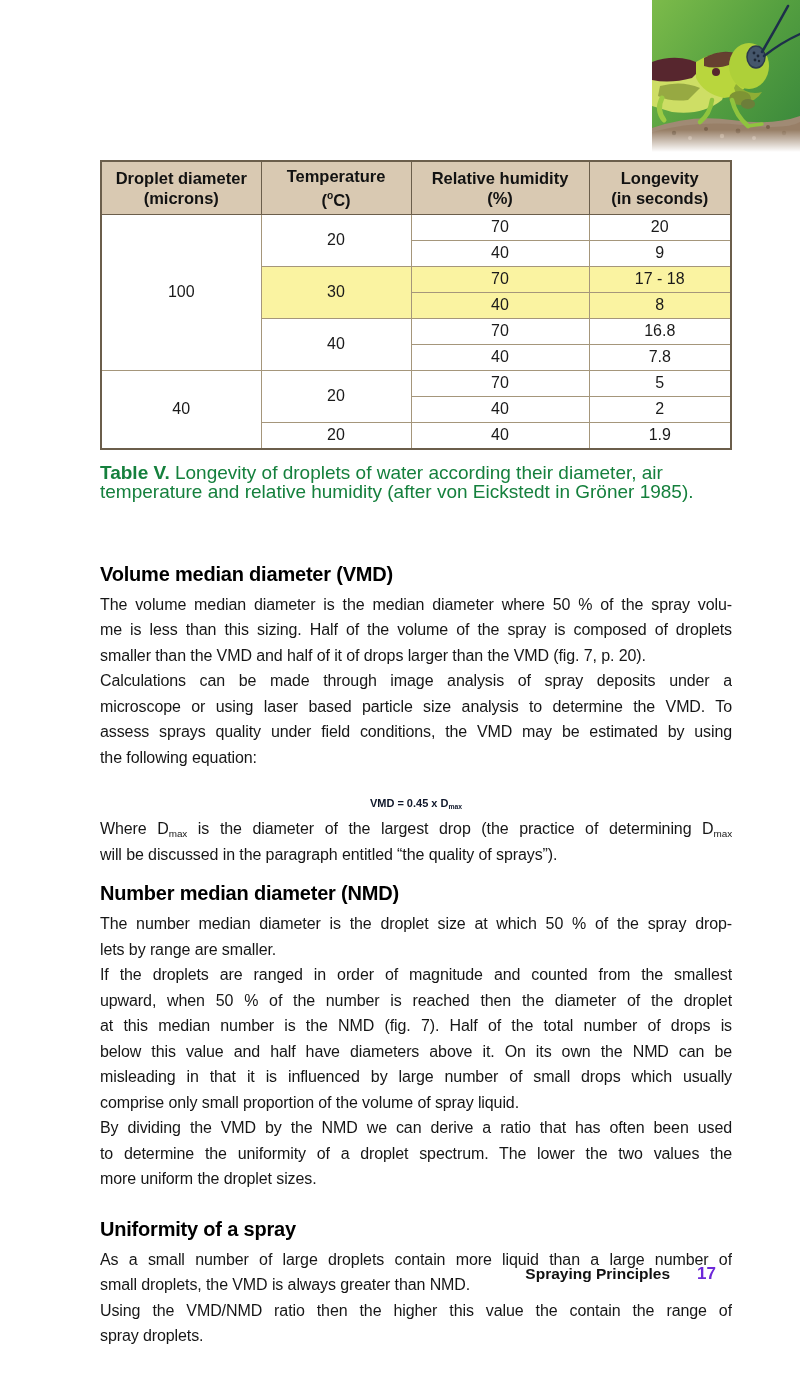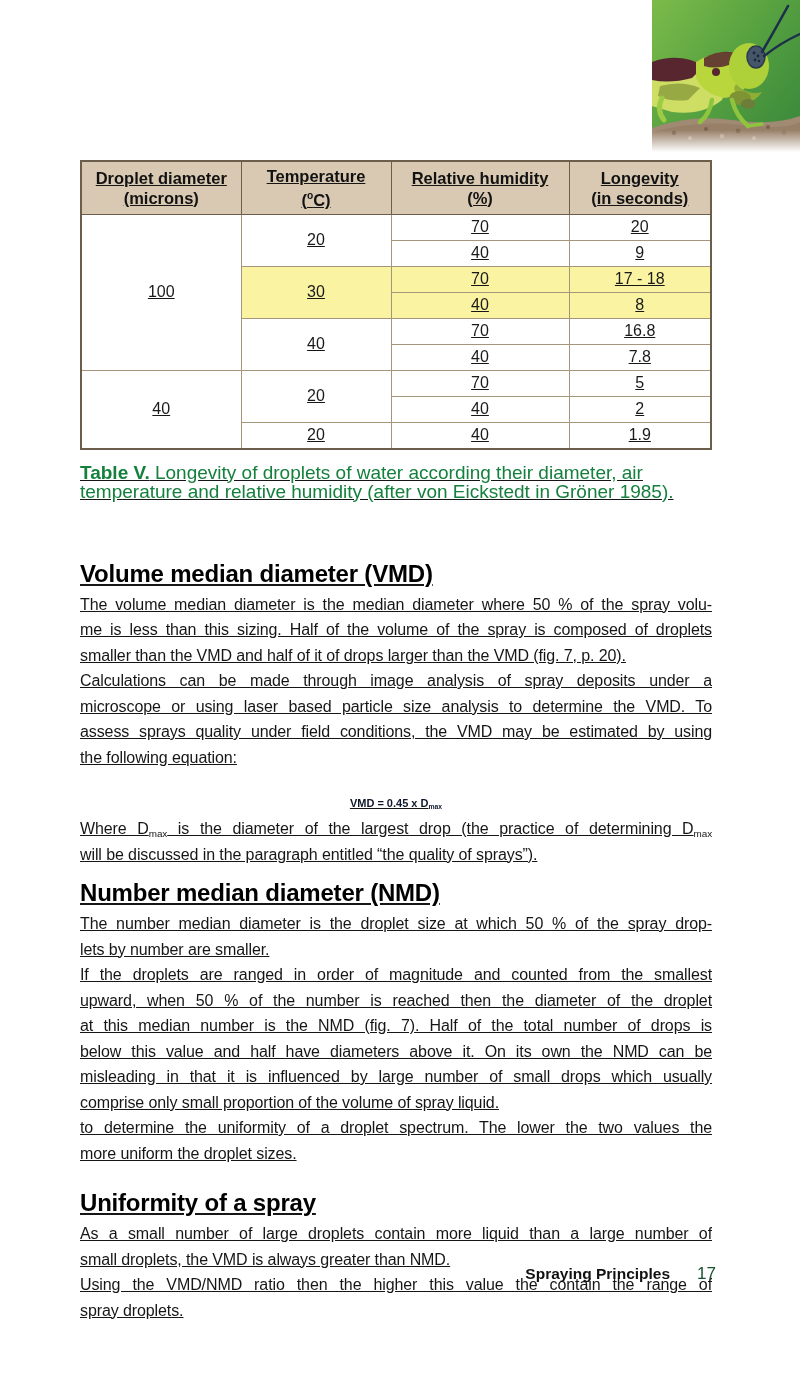--- a/index.html
+++ b/index.html
@@ -4,62 +4,62 @@
 <style>
   html,body{margin:0;padding:0;background:#ffffff;}
   .page{
     position:relative;width:800px;height:1400px;background:#ffffff;
     font-family:"Liberation Sans",sans-serif;color:#161616;overflow:hidden;
   }
   
   .photo{position:absolute;top:0;right:0;width:148px;height:152px;}
   .photo svg{display:block;}
   
-  .content{position:absolute;left:80px;top:160px;width:632px;text-decoration:underline;}
+  .content{position:absolute;left:100px;top:160px;width:632px;}
   
   table.droplet{border-collapse:collapse;width:632px;table-layout:fixed;
     border:2px solid #6b5e4b;}
   table.droplet th{
     background:#d9c9b2;font-weight:bold;font-size:16.5px;line-height:20px;
     padding:4px 2px;border:1px solid #6b5e4b;color:#121212;text-align:center;
   }
   table.droplet td{
     border:1px solid #a5967b;text-align:center;font-size:16px;
     height:25px;padding:0;color:#1a1a1a;background:#ffffff;
   }
   table.droplet td.hl{background:#faf3a1;}
   sup{font-size:62%;vertical-align:super;}
   sub{font-size:62%;vertical-align:baseline;position:relative;top:0.35em;}
   
   .caption{margin:13px 0 0 0;font-size:19px;line-height:19px;color:#15803d;}
   .caption b{font-weight:bold;}
   
   #sections section h2{
-    font-size:24px;font-weight:bold;color:#000;margin:0 0 6px 0;padding:0;
+    font-size:20px;font-weight:bold;color:#000;margin:0 0 6px 0;padding:0;
     letter-spacing:-0.2px;line-height:24px;
   }
   #sections section:nth-of-type(1) h2{margin-top:61px;}
   #sections section:nth-of-type(2) h2{margin-top:14px;}
   #sections section:nth-of-type(3) h2{margin-top:25px;}
   .para{margin:0;}
   .line{
     font-size:16px;line-height:25.5px;letter-spacing:-0.1px;
     text-align:justify;text-align-last:justify;height:25.5px;overflow:hidden;
   }
   .line.last{text-align-last:left;}
   .equation{
     font-weight:bold;font-size:11px;line-height:26px;text-align:center;
     height:26px;color:#0f172a;margin-top:20px;
   }
   
   .footer{
     position:absolute;top:1264px;right:84px;display:flex;align-items:baseline;gap:27px;padding-left:48px;
   }
   .footer .rt{font-weight:bold;font-size:15.5px;color:#111;}
-  .footer .pn{font-weight:400;font-size:17px;color:#14532d;}
+  .footer .pn{font-weight:700;font-size:17px;color:#6d28d9;}
 </style>
 </head>
 <body>
 
 <div class="page">
 
   <div class="photo">
     <svg width="148" height="152" viewBox="0 0 148 152" xmlns="http://www.w3.org/2000/svg">
       <defs>
         <linearGradient id="grn" x1="0" y1="0" x2="1" y2="0.8">
@@ -201,31 +201,32 @@
           <div class="equation">VMD = 0.45 x D<sub>max</sub></div>
           <div class="para">
             <div class="line">Where D<sub>max</sub> is the diameter of the largest drop (the practice of determining D<sub>max</sub></div>
             <div class="line last">will be discussed in the paragraph entitled “the quality of sprays”).</div>
           </div>
         </section>
         <section>
           <h2>Number median diameter (NMD)</h2>
           <div class="para">
             <div class="line">The number median diameter is the droplet size at which 50 % of the spray drop-</div>
-            <div class="line last">lets by number are smaller.</div>
+            <div class="line last">lets by range are smaller.</div>
           </div>
           <div class="para">
             <div class="line">If the droplets are ranged in order of magnitude and counted from the smallest</div>
             <div class="line">upward, when 50 % of the number is reached then the diameter of the droplet</div>
             <div class="line">at this median number is the NMD (fig. 7). Half of the total number of drops is</div>
             <div class="line">below this value and half have diameters above it. On its own the NMD can be</div>
             <div class="line">misleading in that it is influenced by large number of small drops which usually</div>
             <div class="line last">comprise only small proportion of the volume of spray liquid.</div>
           </div>
           <div class="para">
+            <div class="line">By dividing the VMD by the NMD we can derive a ratio that has often been used</div>
             <div class="line">to determine the uniformity of a droplet spectrum. The lower the two values the</div>
             <div class="line last">more uniform the droplet sizes.</div>
           </div>
         </section>
         <section>
           <h2>Uniformity of a spray</h2>
           <div class="para">
             <div class="line">As a small number of large droplets contain more liquid than a large number of</div>
             <div class="line last">small droplets, the VMD is always greater than NMD.</div>
           </div>

